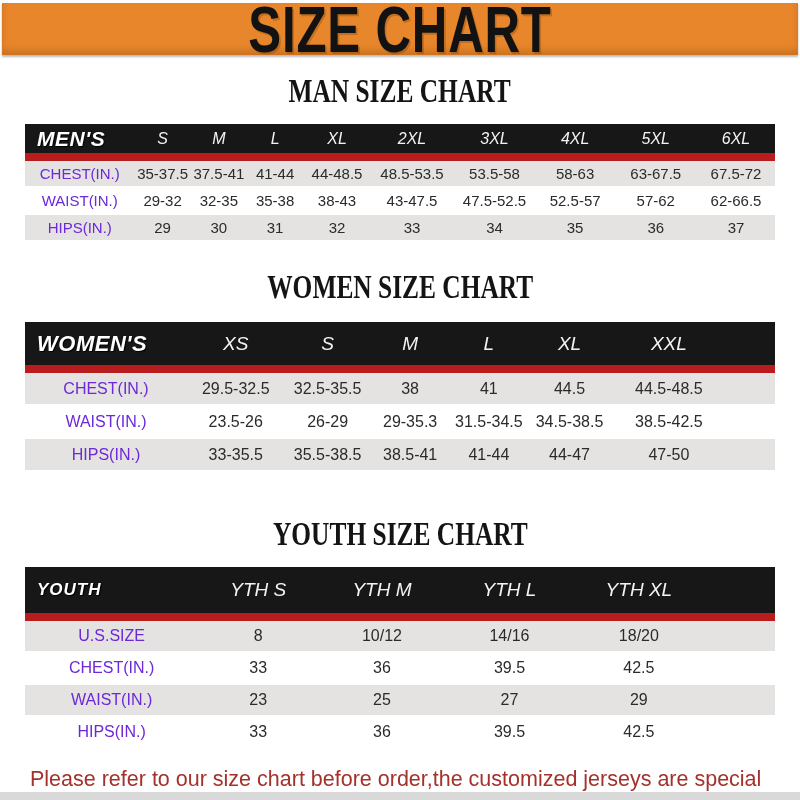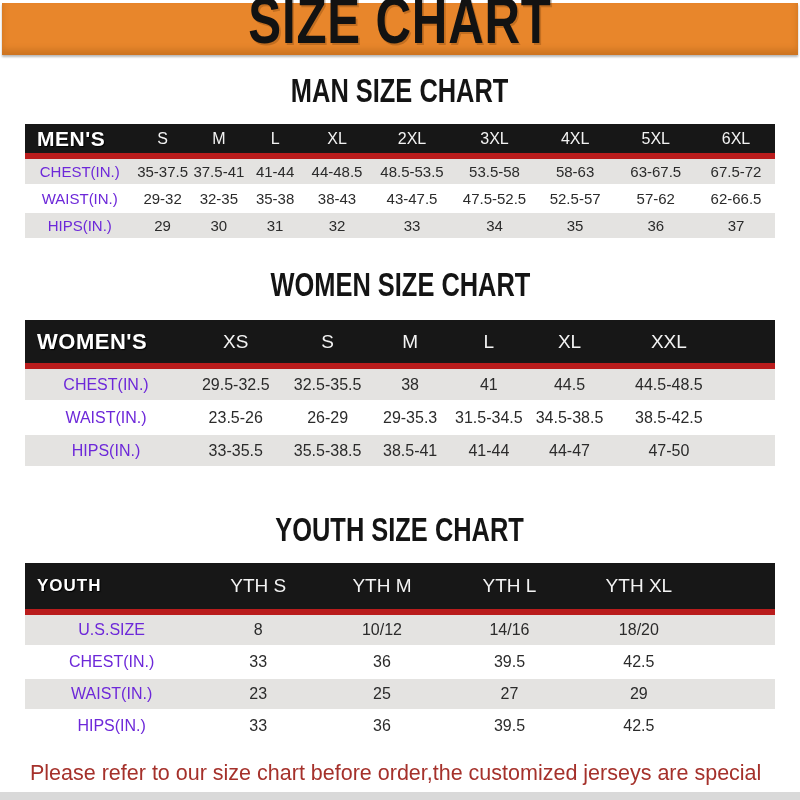--- a/index.html
+++ b/index.html
@@ -3,51 +3,52 @@
 <meta charset="utf-8">
 <style>
   html,body{margin:0;padding:0;}
   body{
     width:800px;height:800px;overflow:hidden;background:#ffffff;
     font-family:"Liberation Sans", sans-serif;position:relative;
   }
   
   .top-banner{
     margin:3px 2px 0 2px;height:52px;background:var(--orange,#E8862B);
-    display:flex;align-items:flex-end;justify-content:center;
+    display:flex;align-items:center;justify-content:center;
     box-shadow:inset 0 -5px 6px rgba(120,60,0,.25), 0 2px 2px rgba(0,0,0,.28);
   }
   .top-banner .big-title{
     display:inline-block;font-weight:700;font-size:60px;color:#121212;
     letter-spacing:1px;transform:scaleX(.82) scaleY(1.08);white-space:nowrap;
     text-shadow:2px 2px 0 rgba(80,40,0,.25);
   }
   
   .section-title{
-    text-align:center;margin:0;font-weight:700;color:#141414;
+    text-align:center;margin:0;font-weight:700;color:#141414;font-family:Liberation Serif, serif;
   }
   .section-title span{
     display:inline-block;font-size:31px;transform:scaleX(.82) scaleY(1.1);
     letter-spacing:0;white-space:nowrap;
   }
   #men-title{margin-top:18px;}
   #women-title{margin-top:27px;}
   #youth-title{margin-top:44px;}
   
   table.size-table{
     width:750px;margin:0 25px;border-collapse:separate;border-spacing:0;
     table-layout:fixed;
   }
   #men-table{margin-top:15px;}
   #women-table{margin-top:17px;}
   #youth-table{margin-top:15px;}
   table.size-table thead tr{background:var(--bar,#171717);}
   table.size-table th{
     color:#f3f3f3;font-weight:400;text-align:center;padding:0;
-    border-bottom:6px solid #b91c1c;
+    border-bottom:8px solid #b91c1c;
+    font-style:italic;
   }
   table.size-table th.corner{
     font-weight:700;text-align:left;padding-left:12px;letter-spacing:.5px;
     color:#ffffff;text-shadow:1px 1px 1px #000;
   }
   table.size-table td{
     text-align:center;color:#2b2b2b;padding:0;border-bottom:2px solid #ffffff;
   }
   table.size-table tbody tr:nth-child(odd){background:var(--stripe,#E4E3E1);}
   table.size-table tbody tr:nth-child(even){background:#ffffff;}

